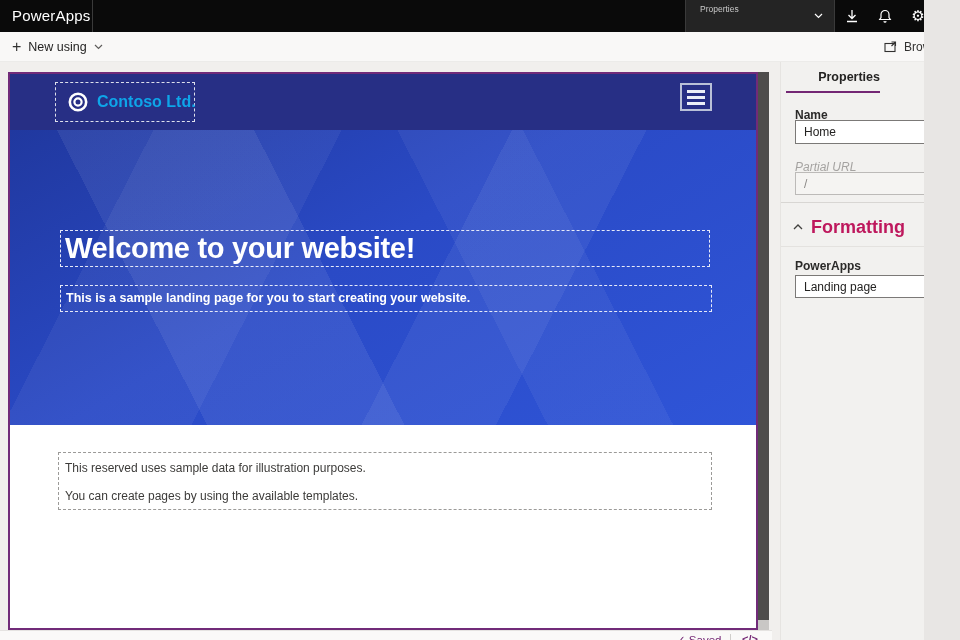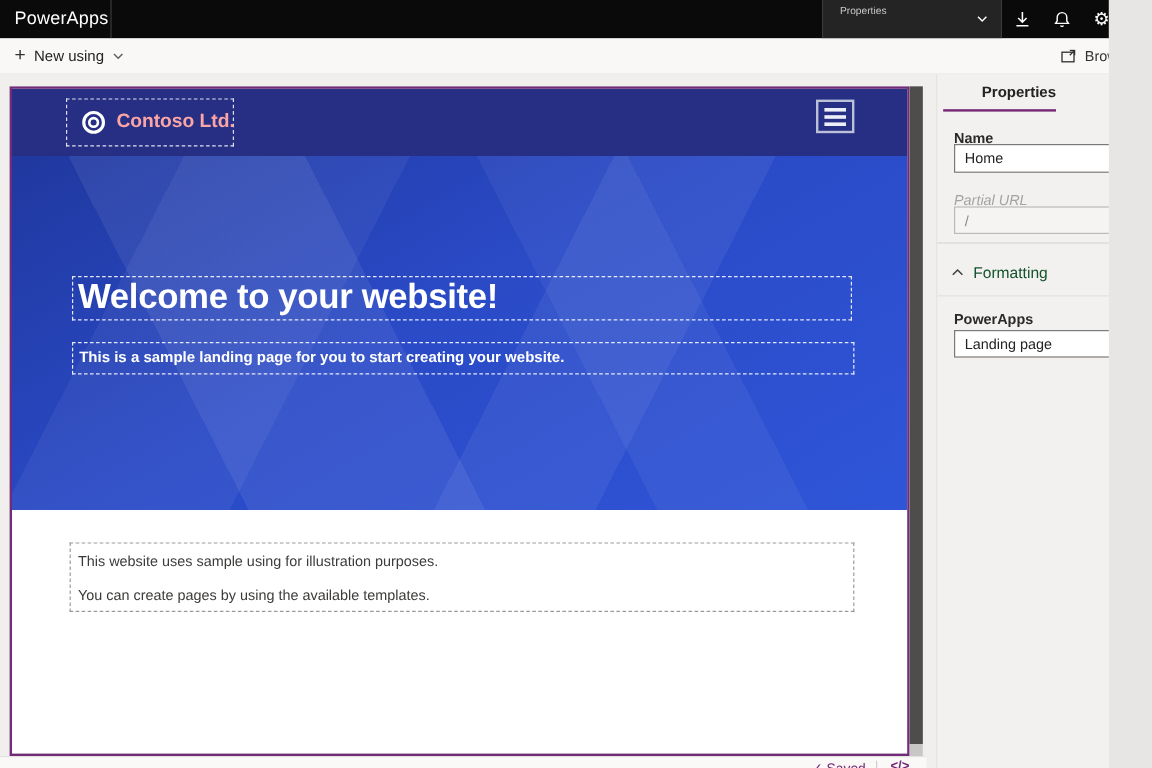--- a/index.html
+++ b/index.html
@@ -24,21 +24,21 @@
   .newpage-label { font-size:12.5px; color:#252423; }
   .browse { position:absolute; left:884px; top:0; height:30px; display:flex; align-items:center; gap:7px; cursor:pointer; }
   .browse-label { font-size:12px; color:#323130; white-space:nowrap; }
 
   
   .workspace { position:absolute; left:0; top:62px; width:960px; height:578px; background:#f1efed; }
   .canvas { position:absolute; left:8px; top:10px; width:750px; height:558px; border:2px solid #712b79; background:#ffffff; overflow:hidden; }
 
   .site-header { position:relative; width:746px; height:56px; background:#272f85; }
   .logo-box { position:absolute; left:45px; top:8px; width:140px; height:40px; border:1px dashed rgba(255,255,255,.85); display:flex; align-items:center; gap:8px; padding-left:11px; cursor:pointer; }
-  .logo-text { color:#fca5a5; font-size:16px; font-weight:bold; white-space:nowrap; }
+  .logo-text { color:#0ea5e9; font-size:16px; font-weight:bold; white-space:nowrap; }
   .hamburger { position:absolute; left:670px; top:9px; width:32px; height:28px; border:2px solid #b9c0d8; display:flex; flex-direction:column; align-items:center; justify-content:center; gap:3px; cursor:pointer; }
   .hamburger span { display:block; width:18px; height:3px; background:#eceff8; }
 
   .hero { position:relative; width:746px; height:295px;
     background-image:
       linear-gradient(63deg, transparent 22%, rgba(255,255,255,.07) 22% 44%, transparent 44% 60%, rgba(255,255,255,.05) 60% 74%, transparent 74%),
       linear-gradient(117deg, transparent 16%, rgba(255,255,255,.05) 16% 37%, transparent 37% 56%, rgba(255,255,255,.06) 56% 71%, transparent 71%),
       linear-gradient(150deg, #20389f 0%, #2a4ac6 45%, #2f55d8 100%);
   }
   .hero-h1-box { position:absolute; left:50px; top:100px; width:650px; height:37px; border:1px dashed rgba(240,242,252,.95); cursor:text; }
@@ -73,21 +73,21 @@
 
   .fld-label { position:absolute; left:14px; font-size:12px; font-weight:bold; color:#2b2a29; }
   .fld-label.dim { color:#a5a3a1; font-weight:normal; }
   .fld-input { position:absolute; left:14px; width:220px; height:24px; border:1px solid #7b7977; background:#ffffff; font-family:"Liberation Sans",sans-serif; font-size:12px; padding:0 8px; color:#242322; outline:none; }
   .fld-input.disabled { border-color:#bcbab8; background:#f5f4f2; color:#8a8886; }
   .lbl-name { top:46px; } .in-name { top:58px; }
   .lbl-purl { top:98px;font-style:italic; } .in-purl { top:110px; height:23px; }
   .sb-divider { position:absolute; left:0; width:180px; height:1px; background:#d8d6d3; }
   .dv1 { top:140px; } .dv2 { top:184px; background:#e4e2df; }
   .formatting-row { position:absolute; left:12px; top:156px; height:18px; display:flex; align-items:center; gap:8px; cursor:pointer; }
-  .fmt-label { font-size:13px; color:#14532d; }
+  .fmt-label { font-size:18px; color:#be185d;font-weight:bold; }
   .lbl-template { top:197px; } .in-template { top:213px; height:23px; cursor:pointer; }
 
   svg { display:block; }
 </style>
 </head>
 <body>
 
 <div class="stage">
 
   <header class="appbar">
@@ -172,21 +172,21 @@
         <div class="hero-h1-box">
           <div class="hero-h1">Welcome to your website!</div>
         </div>
         <div class="hero-sub-box">
           <div class="hero-sub">This is a sample landing page for you to start creating your website.</div>
         </div>
       </div>
 
       <div class="site-body">
         <div class="body-box">
-          <p>This website uses sample using for illustration purposes.</p>
+          <p>This reserved uses sample data for illustration purposes.</p>
           <p>You can create pages by using the available templates.</p>
         </div>
       </div>
 
 
     </div>
 
     <div class="scrollbar">
       <div class="scroll-thumb"></div>
     </div>

